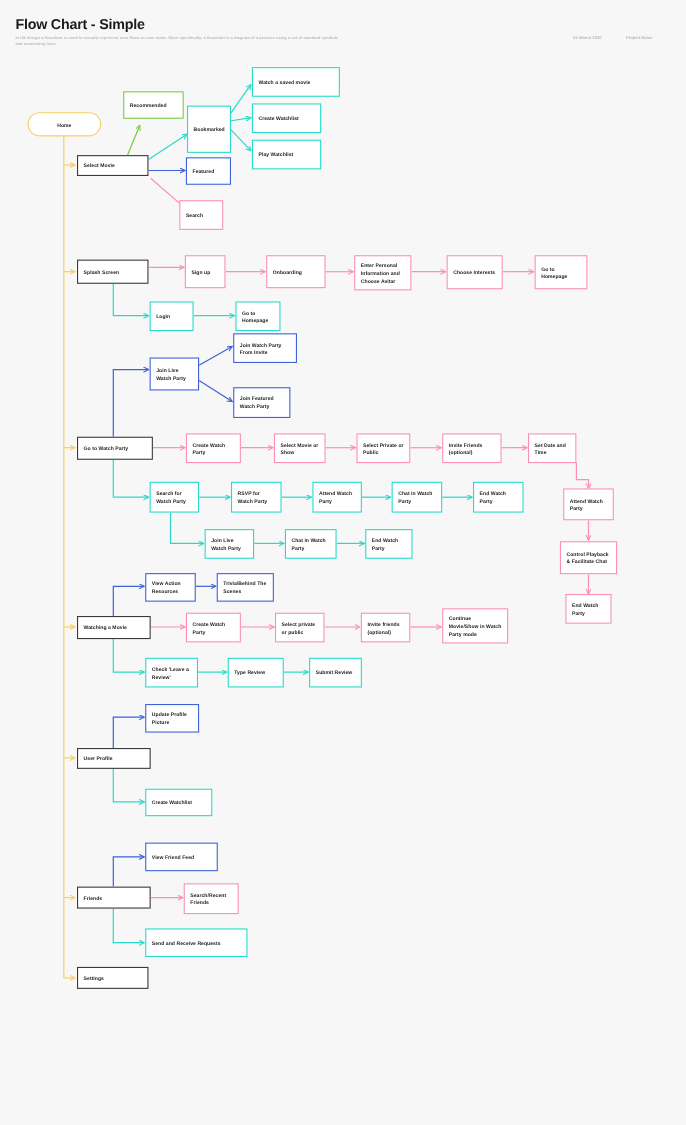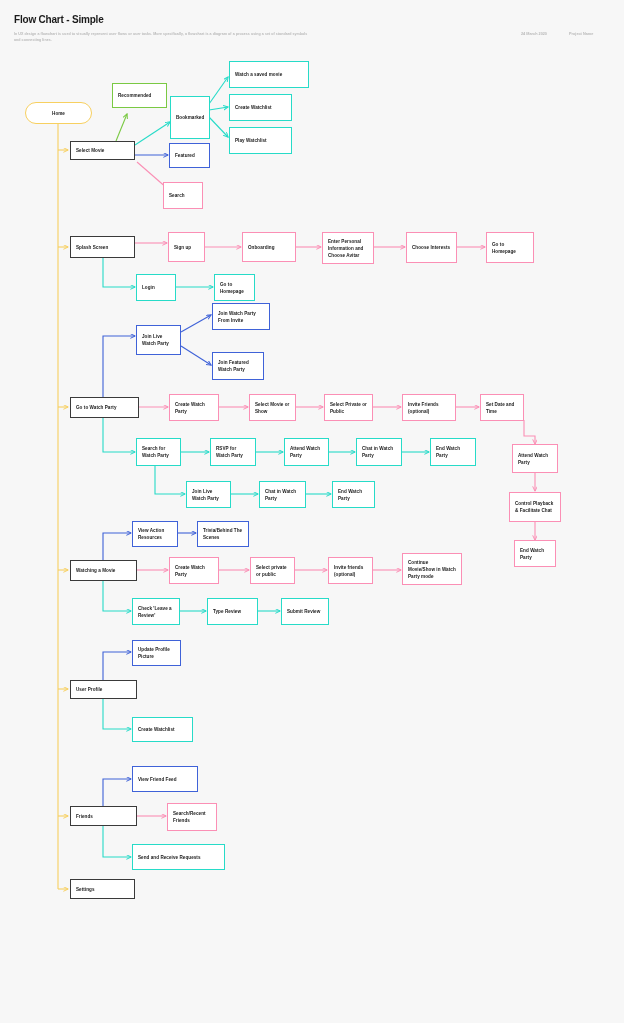--- a/index.html
+++ b/index.html
@@ -20,21 +20,21 @@
     left: 0; top: 0;
     width: 624px;
     height: 1023px;
     background: #f7f7f7;
   }
   
   .hdr-title {
     position: absolute;
     left: 14px;
     top: 14px;
-    font-size: 10px;
+    font-size: 13px;
     font-weight: bold;
     color: #1b1b1b;
     letter-spacing: -0.2px;
   }
   .hdr-sub {
     position: absolute;
     left: 14px;
     top: 31px;
     width: 300px;
     font-size: 3.6px;

